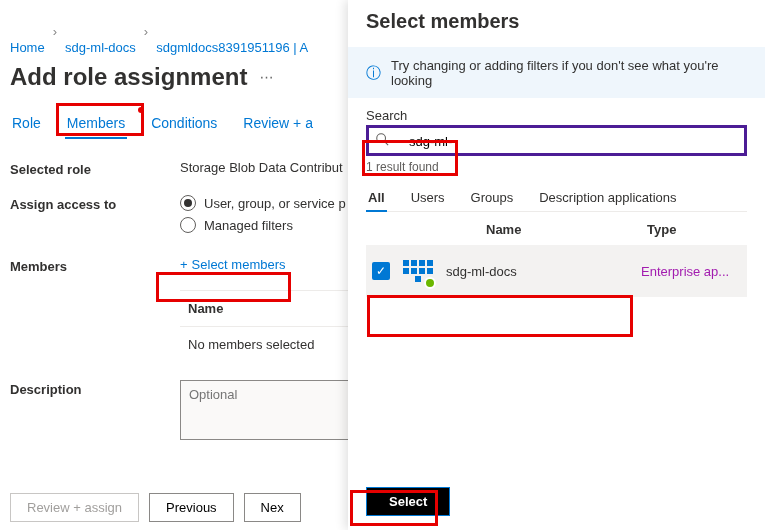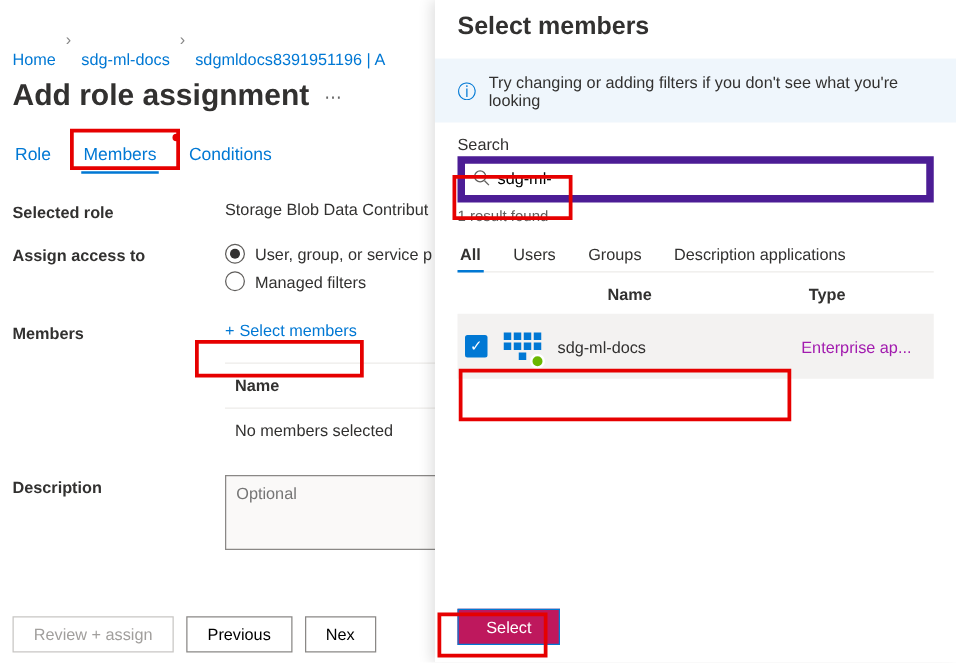--- a/index.html
+++ b/index.html
@@ -48,39 +48,39 @@
     .panel {
       position:absolute; top:0; right:0; width:417px; height:530px;
       background:#fff; box-shadow:-3px 0 10px rgba(0,0,0,.12);
       display:flex; flex-direction:column;
     }
     .panel-title { font-size:20px; font-weight:600; padding:10px 18px 14px; }
     .info-bar { background:#eff6fc; border-top: 1px solid #eff6fc; margin: 0 0 0 0; padding:10px 18px; font-size:13px; display:flex; align-items:center; gap:10px; color:#323130; }
     .info-icon { color:#0078d4; font-size:15px; }
     .panel-body { padding: 10px 18px 0; flex:1; overflow:hidden; }
     .search-label { font-size:13px; margin-bottom:2px; }
-    .search-box { display:flex; align-items:flex-start; border:6px solid #4c1d95; padding:4px 6px; gap:6px; width: 100%; }
+    .search-box { display:flex; align-items:flex-end; border:3px solid #4c1d95; padding:4px 6px; gap:20px; width: 100%; }
     .search-box input { border:0; outline:0; flex:1; font-size:13px; font-family:inherit; }
     .result-count { font-size:12px; color:#605e5c; padding:4px 0 10px; }
     .panel-tabs { display:flex; gap:22px; font-size:13px; border-bottom:1px solid #edebe9; }
     .ptab { padding:6px 2px; cursor:pointer; position:relative; }
     .ptab.active::after { content:""; position:absolute; left:0; right:0; bottom:-1px; height:2px; background:#0078d4; }
     .ptab.active { font-weight:600; }
     .result-head { display:flex; padding:10px 0 8px; font-weight:600; font-size:13px; gap:0; }
     .col-name { margin-left: 120px; flex:1; }
     .col-type { width: 100px; }
     .result-row { display:flex; align-items:center; background:#f3f2f1; padding:10px 6px; gap:12px; cursor:pointer; }
     .chk { width:18px; height:18px; background:#0078d4; display:inline-flex; align-items:center; justify-content:center; color:#fff; font-size:12px; border-radius:2px; }
     .app-icon { width:32px; height:32px; display:inline-flex; flex-wrap:wrap; gap:2px; align-content:center; justify-content:center; position:relative; }
     .app-icon span { width:6px; height:6px; background:#0078d4; }
     .app-icon .dot { position:absolute; right:-2px; bottom:-2px; width:12px; height:12px; border-radius:50%; background:#6bb700; border:2px solid #fff; }
     .row-name { flex:1; font-size:13px; }
     .row-type { width:100px; font-size:13px; color:#a21caf; white-space:nowrap; overflow:hidden; text-overflow:ellipsis; }
     .panel-footer { padding:10px 18px 14px; border-top:0; }
-    .btn-primary { background:#be185d; color:#fff; border:1px solid #0078d4; padding:6px 22px; font-size:13px; font-weight:400; cursor:pointer; }
+    .btn-primary { background:#000000; color:#fff; border:1px solid #0078d4; padding:6px 22px; font-size:13px; font-weight:700; cursor:pointer; }
 
     
     .hl { position:absolute; border:3px solid #e60000; pointer-events:none; }
     .hl-dot { position:absolute; width:6px; height:6px; background:#e60000; border-radius:50%; }
   </style>
 </head>
 <body>
 
 <div class="breadcrumb">
   <a>Home</a>
@@ -92,20 +92,21 @@
 
 <div class="page-title">
   <h1>Add role assignment</h1>
   <span class="ellipsis">⋯</span>
 </div>
 
 <div class="tabs">
   <div class="tab">Role</div>
   <div class="tab active">Members</div>
   <div class="tab">Conditions</div>
+  <div class="tab">Review + a</div>
 </div>
 
 <div class="form-area">
   <div class="form-row">
     <div class="form-label">Selected role</div>
     <div class="form-value">Storage Blob Data Contribut</div>
   </div>
   <div class="form-row">
     <div class="form-label">Assign access to</div>
     <div class="form-value">

